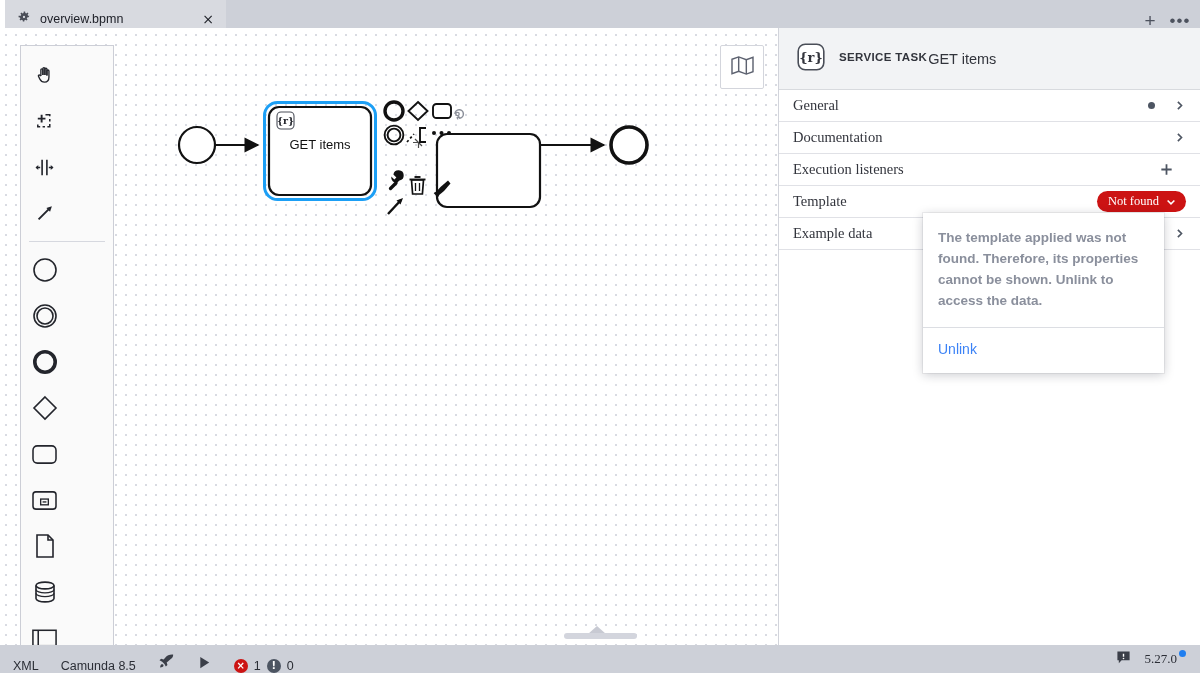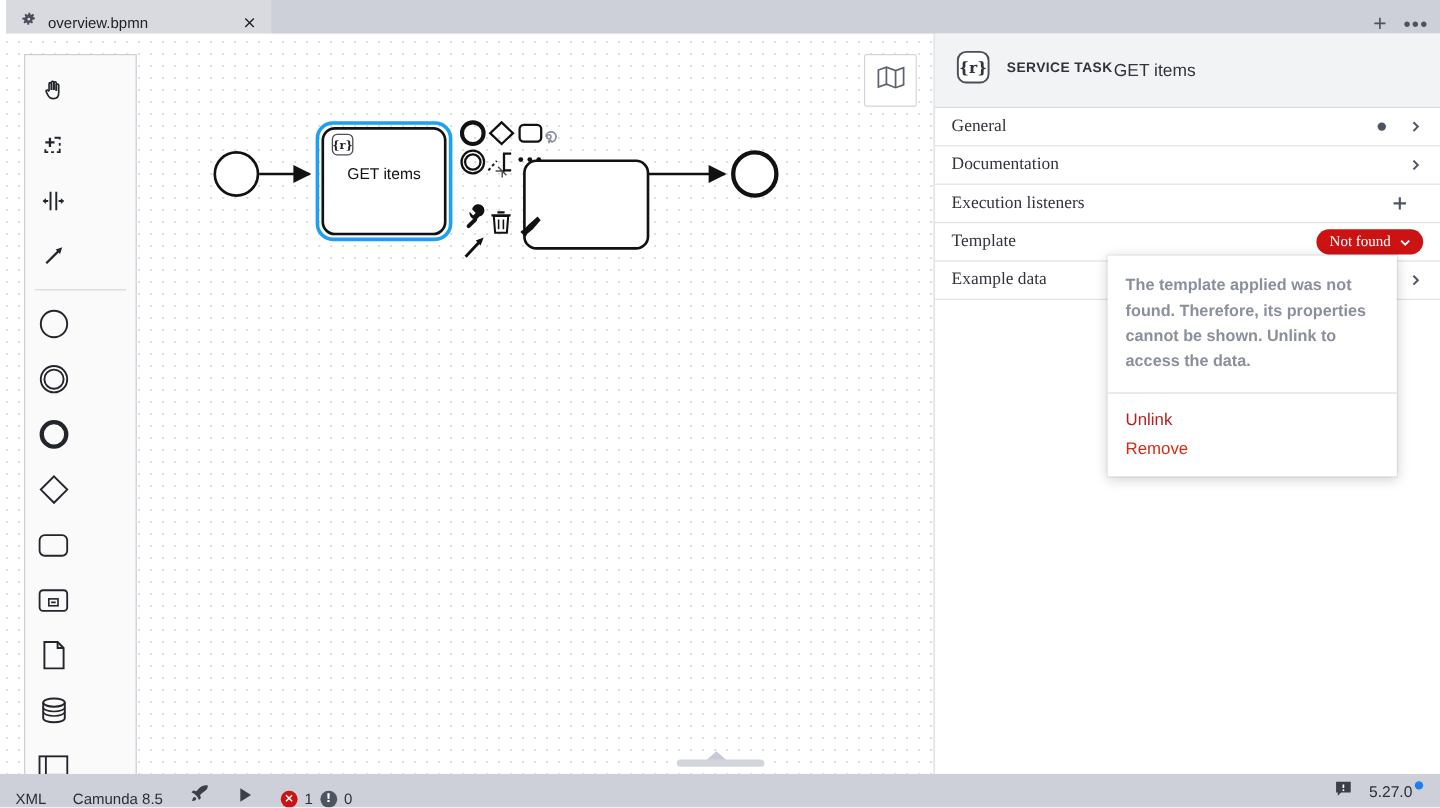--- a/index.html
+++ b/index.html
@@ -146,33 +146,33 @@
     z-index: 40;
   }
   .tpl-msg {
     padding: 14px 15px 16px 15px; font-size: 13.5px;
     line-height: 1.56; color: #8a8f9c;
     border-bottom: 1px solid #dcdee3;
     font-weight: bold;
   }
   .tpl-actions { padding: 9px 0 12px 0; }
   .tpl-action {
-    padding: 4px 15px; font-size: 14px; color: #b91c1c; cursor: pointer;
+    padding: 4px 15px; font-size: 14px; color: #3b82f6; cursor: pointer;
   }
   .tpl-action.danger { color: #d42a16; }
 
   
   .statusbar {
     position: absolute; left: 0; bottom: 0; width: 1200px; height: 28px;
     background: #cdd0d8;
     display: flex; align-items: center;
     font-size: 12.5px; color: #2b2e36;
   }
   .sb-left { display: flex; align-items: center; }
-  .sb-right { margin-left: auto; display: flex; align-items: center; padding-right: 14px; gap: 14px; }
+  .sb-right { margin-left: auto; display: flex; align-items: center; padding-right: 14px; gap: 14px; font-family: Liberation Serif, serif; }
   .sb-item {
     display: flex; align-items: flex-end; gap: 6px;
     padding: 0 11px; height: 28px; cursor: pointer;
   }
   .sb-item.first { padding-left: 13px; }
   .err-dot {
     width: 14px; height: 14px; border-radius: 50%;
     background: #cc1313; color: #fff; font-size: 10px; font-weight: bold;
     display: flex; align-items: center; justify-content: center;
     font-family: "DejaVu Sans", sans-serif; line-height: 1;
@@ -494,21 +494,20 @@
           <path d="M6 3.5 L10.5 8 L6 12.5"></path>
         </svg>
       </span>
     </div>
   </div>
 
   <div class="tpl-dropdown">
     <div class="tpl-msg">The template applied was not found. Therefore, its properties cannot be shown. Unlink to access the data.</div>
     <div class="tpl-actions">
       <div class="tpl-action">Unlink</div>
-      <div class="tpl-action danger">Remove</div>
     </div>
   </div>
 
   <div class="statusbar">
     <div class="sb-left">
       <div class="sb-item first">
         <span>XML</span>
       </div>
       <div class="sb-item">
         <span>Camunda 8.5</span>

